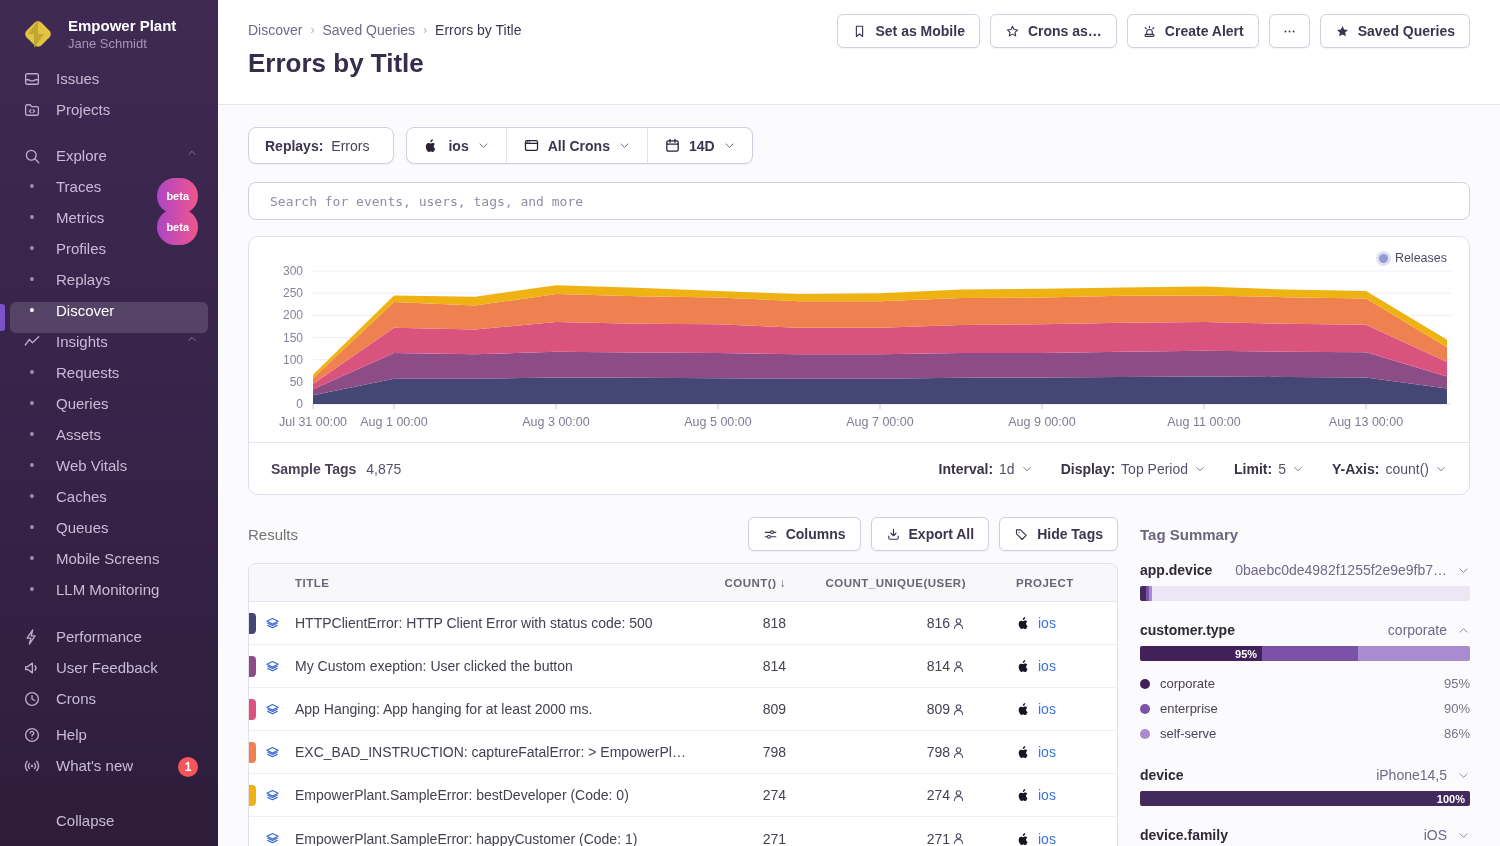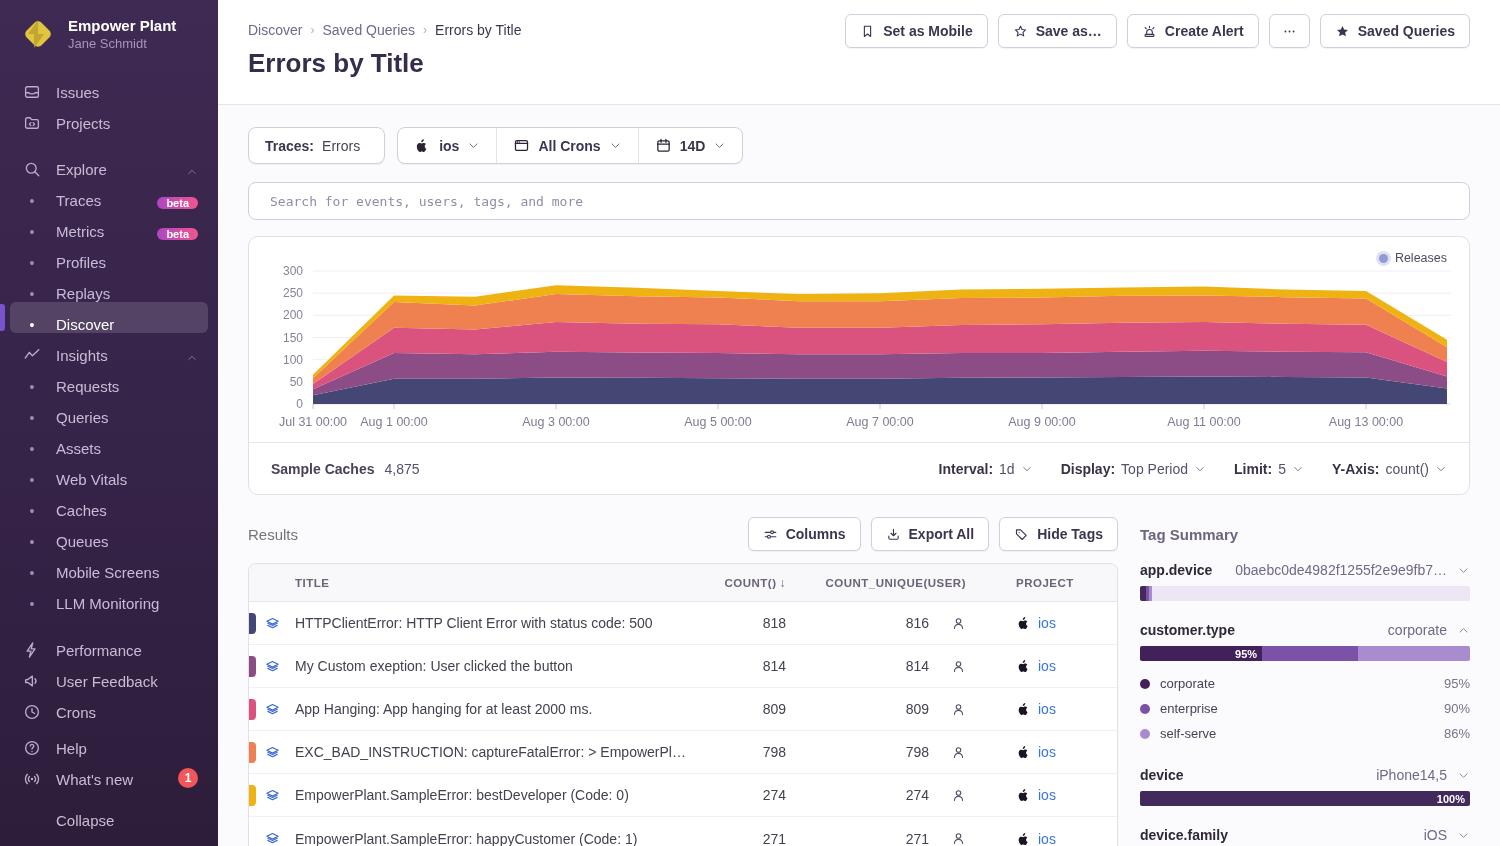--- a/index.html
+++ b/index.html
@@ -9,30 +9,30 @@
 
   
   .sidebar { width:218px; flex:none; height:846px; background:linear-gradient(180deg,#3e2a52 0%,#362348 55%,#2d1d3a 100%);
              display:flex; flex-direction:column; overflow:hidden; }
   .sb-head { display:flex; align-items:center; gap:12px; padding:16px 16px 10px 20px; cursor:pointer; }
   .logo { width:36px; height:36px; flex:none; }
   .org-row { display:flex; align-items:center; gap:6px; color:#fff; font-weight:700; font-size:15px; white-space:nowrap; }
   .org-row .chev { color:#cbbcd9; display:flex; }
   .user { color:#a795ba; font-size:13px; margin-top:2px; }
   nav.sb-nav { flex:1; display:flex; flex-direction:column; padding-top:8px; overflow:hidden; }
-  .sb-item { position:relative; height:31px; flex:none; display:flex; align-items:flex-end; margin:0 10px; padding:0 10px 0 12px;
+  .sb-item { position:relative; height:31px; flex:none; display:flex; align-items:flex-start; margin:0 10px; padding:0 10px 0 12px;
              border-radius:6px; color:#c9bbd6; font-size:15px; white-space:nowrap; cursor:pointer; }
   .sb-item .ic { width:20px; display:flex; justify-content:center; margin-right:14px; flex:none; color:#bdabce; }
   .sb-item .bullet { width:20px; text-align:center; margin-right:14px; font-size:14px; color:#9d8bb3; flex:none; }
   .sb-item.active { background:rgba(255,255,255,.14); color:#fff; }
   .sb-item.active .bullet { color:#fff; }
   .active-bar { position:absolute; left:-10px; top:2px; width:5px; height:27px; border-radius:0 3px 3px 0; background:#7a52c9; }
   .sb-item .chev-end { margin-left:auto; color:#8d7ba3; display:flex; }
   .badge-beta { margin-left:auto; background:linear-gradient(90deg,#ad46c5,#f1558c); color:#fff; font-size:11px; font-weight:700;
-                padding:0 9px; border-radius:20px;margin-top:12px; }
+                padding:12px 9px; border-radius:20px; }
   .badge-count { margin-left:auto; background:#f2555a; color:#fff; width:20px; height:20px; border-radius:50%;
                  display:flex; align-items:center; justify-content:center; font-size:12px; font-weight:700; }
   .sb-gap { flex:none; }
   .sb-collapse { margin-top:auto; flex:none; display:flex; align-items:center; height:31px; margin:auto 10px 10px 10px;
                  padding:0 10px 0 12px; color:#c9bbd6; font-size:15px; cursor:pointer; }
   .sb-collapse .ic { width:20px; display:flex; justify-content:center; margin-right:14px; color:#bdabce; }
 
   
   main { flex:1; display:flex; flex-direction:column; overflow:hidden; background:#fbfafc; }
   .hdr { background:#fff; border-bottom:1px solid #e8e3ee; padding:0 30px; height:105px; position:relative; flex:none; }
@@ -100,21 +100,21 @@
   .th-icon { display:flex; justify-content:center; color:#6b6377; }
   .th.num { text-align:right; padding-right:24px; }
   .th.proj { padding-left:26px; }
   .tr { display:grid; grid-template-columns:46px 410px 105px 180px 129px; height:43px; align-items:center;
         border-bottom:1px solid #f2eef5; position:relative; font-size:14px; color:#46404f; background:#fff; }
   .tr:last-child { border-bottom:none; }
   .row-bar { position:absolute; left:0; top:11px; width:7px; height:21px; border-radius:0 4px 4px 0; }
   .td-icon { display:flex; justify-content:center; color:#3867d6; }
   .td-title { white-space:nowrap; overflow:hidden; text-overflow:ellipsis; padding-right:14px; }
   .td.num { text-align:right; padding-right:24px; }
-  .td-unique { display:flex; justify-content:flex-end; align-items:center; gap:22px; padding-right:24px; color:#46404f; }
+  .td-unique { display:flex; justify-content:flex-end; align-items:center; gap:1px; padding-right:24px; color:#46404f; }
   .td-unique .ic { display:flex; color:#57506a; }
   .td-proj { display:flex; align-items:center; gap:6px; padding-left:26px; }
   .td-proj .ic { display:flex; color:#1a1523; }
   .proj-link { color:#3c74db; cursor:pointer; }
   .sort-arrow { color:#6b6377; margin-left:3px; font-size:12px; }
 
   
   .tag-title { font-size:15px; font-weight:700; color:#6d647e; height:34px; display:flex; align-items:center; }
   .tag-block { margin-top:11px; margin-bottom:21px; }
   .tag-head { display:flex; align-items:baseline; gap:10px; cursor:pointer; }
@@ -328,21 +328,21 @@
               </svg>
             </span>
             <span>Set as Mobile</span>
           </button>
           <button class="btn">
             <span class="ic">
               <svg class="ic-svg" viewBox="0 0 24 24" width="15" height="15" fill="none" stroke="currentColor" stroke-width="1.8" stroke-linecap="round" stroke-linejoin="round">
                 <path d="M12 3.6l2.5 5.2 5.7.7-4.2 3.9 1.1 5.6-5.1-2.8-5.1 2.8 1.1-5.6L3.8 9.5l5.7-.7z"></path>
               </svg>
             </span>
-            <span>Save as…</span>
+            <span>Crons as…</span>
           </button>
           <button class="btn">
             <span class="ic">
               <svg class="ic-svg" viewBox="0 0 24 24" width="15" height="15" fill="none" stroke="currentColor" stroke-width="1.8" stroke-linecap="round" stroke-linejoin="round">
                 <path d="M7.5 16.5v-3.2a4.5 4.5 0 0 1 9 0v3.2"></path>
                 <rect x="5" y="16.5" width="14" height="3.2" rx="1"></rect>
                 <path d="M12 6V3.5M6.8 7.6L5 5.8M17.2 7.6L19 5.8"></path>
               </svg>
             </span>
             <span>Create Alert</span>
@@ -364,21 +364,21 @@
             </span>
             <span>Saved Queries</span>
           </button>
         </div>
     </div>
 
     <div class="body">
 
       <div class="filter-row">
         <div class="fbtn">
-          <span class="lab-b">Traces:</span>
+          <span class="lab-b">Replays:</span>
           <span class="lab-n">Errors</span>
           <span class="chev-s"></span>
         </div>
         <div class="seg-group" id="seg-group">
             <div class="seg">
               <span class="ic">
                 <svg class="ic-svg" viewBox="0 0 24 24" width="17" height="17" fill="none" stroke="currentColor" stroke-width="1.8" stroke-linecap="round" stroke-linejoin="round">
                   <path fill="currentColor" stroke="none" d="M13 6.1c.6-.8 1.1-1.9.9-3-1 .1-2.1.7-2.8 1.5-.6.7-1.1 1.8-.9 2.9 1.1 0 2.2-.6 2.8-1.4zm2.1 7c0-2 1.7-3 1.8-3.1-1-1.4-2.5-1.6-3-1.6-1.3-.1-2.5.8-3.1.8-.6 0-1.6-.8-2.7-.7-1.4 0-2.7.8-3.4 2-1.5 2.5-.4 6.3 1 8.4.7 1 1.5 2.1 2.6 2.1 1 0 1.4-.7 2.7-.7 1.2 0 1.6.7 2.7.7 1.1 0 1.8-1 2.5-2 .8-1.2 1.1-2.3 1.1-2.4 0 0-2.2-.9-2.2-3.5z"></path>
                 </svg>
               </span>
@@ -464,21 +464,21 @@
               <line x1="779" y1="155" x2="779" y2="160" stroke="#c9c0d4" stroke-width="1"></line>
               <text x="779" y="177" text-anchor="middle" font-size="12.5" fill="#837a93">Aug 9 00:00</text>
               <line x1="941" y1="155" x2="941" y2="160" stroke="#c9c0d4" stroke-width="1"></line>
               <text x="941" y="177" text-anchor="middle" font-size="12.5" fill="#837a93">Aug 11 00:00</text>
               <line x1="1103" y1="155" x2="1103" y2="160" stroke="#c9c0d4" stroke-width="1"></line>
               <text x="1103" y="177" text-anchor="middle" font-size="12.5" fill="#837a93">Aug 13 00:00</text>
             </svg>
         </div>
         <div class="chart-foot">
           <div class="sample">
-            <span class="lab">Sample Caches</span>
+            <span class="lab">Sample Tags</span>
             <span class="val">4,875</span>
           </div>
           <div class="foot-controls" id="foot-controls">
               <div class="fctl">
                 <span class="lab">Interval:</span>
                 <span class="val">1d</span>
                 <span class="chev-s">
                   <svg class="ic-svg" viewBox="0 0 24 24" width="12" height="12" fill="none" stroke="currentColor" stroke-width="1.8" stroke-linecap="round" stroke-linejoin="round">
                     <path d="M5.5 9l6.5 6.5L18.5 9"></path>
                   </svg>

